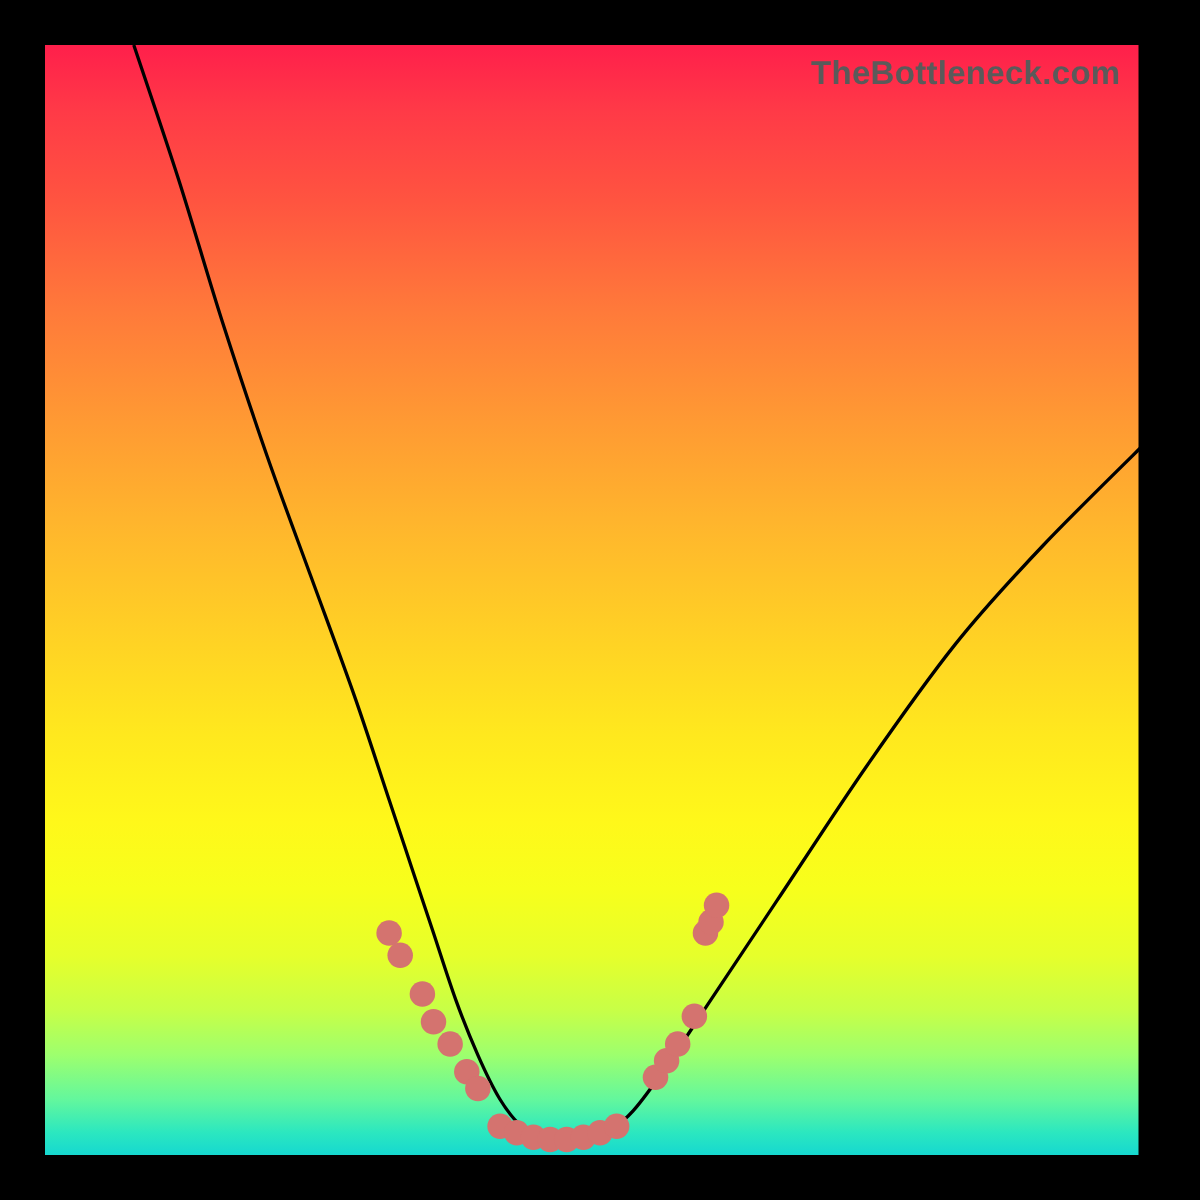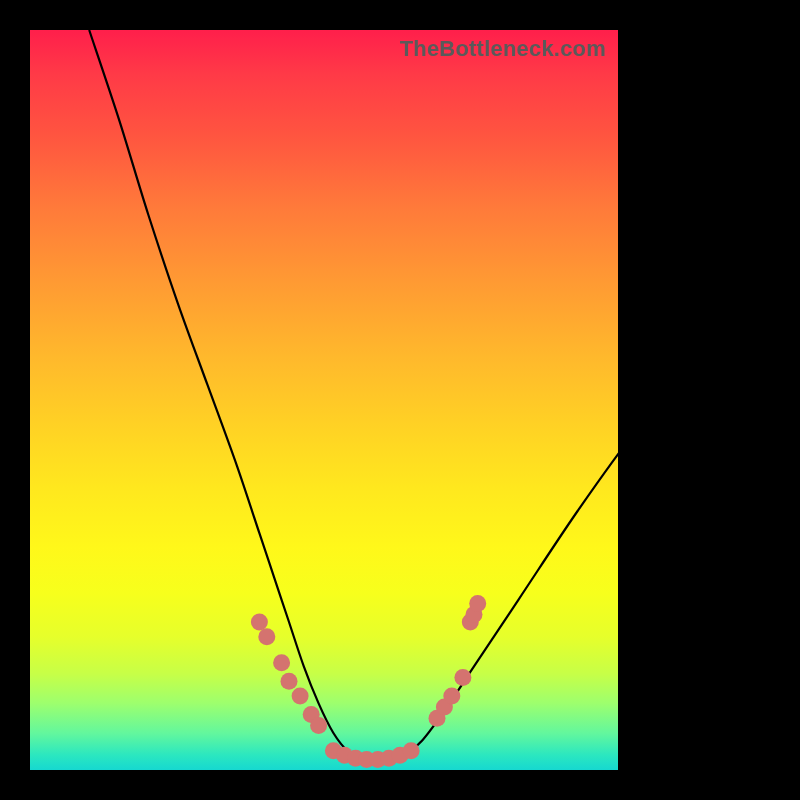--- a/index.html
+++ b/index.html
@@ -14,21 +14,21 @@
   .frame {
     position: relative;
     width: 800px;
     height: 800px;
     background: #000;
   }
   .plot-area {
     position: absolute;
     left: 30px;
     top: 30px;
-    width: 588px;
+    width: 729px;
     height: 740px;
     background: linear-gradient(to bottom,
       #ff1f4b 0%,
       #ff3a47 6%,
       #ff5440 14%,
       #ff7a3a 24%,
       #ff9a33 34%,
       #ffb82c 44%,
       #ffd324 54%,
       #ffe81e 62%,

